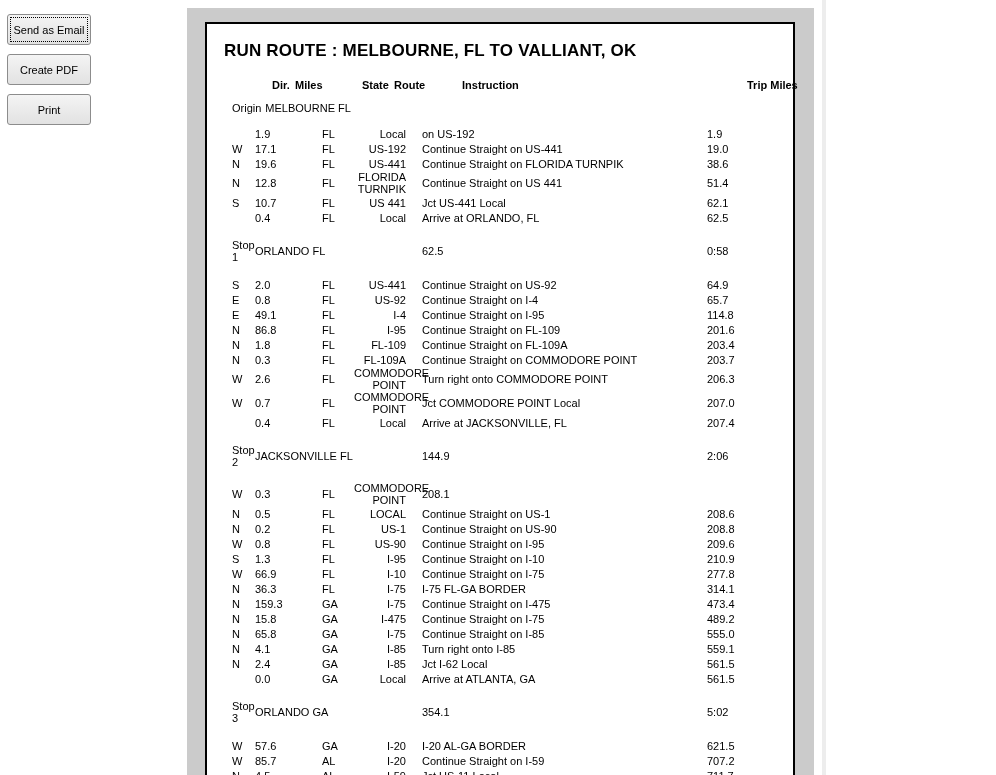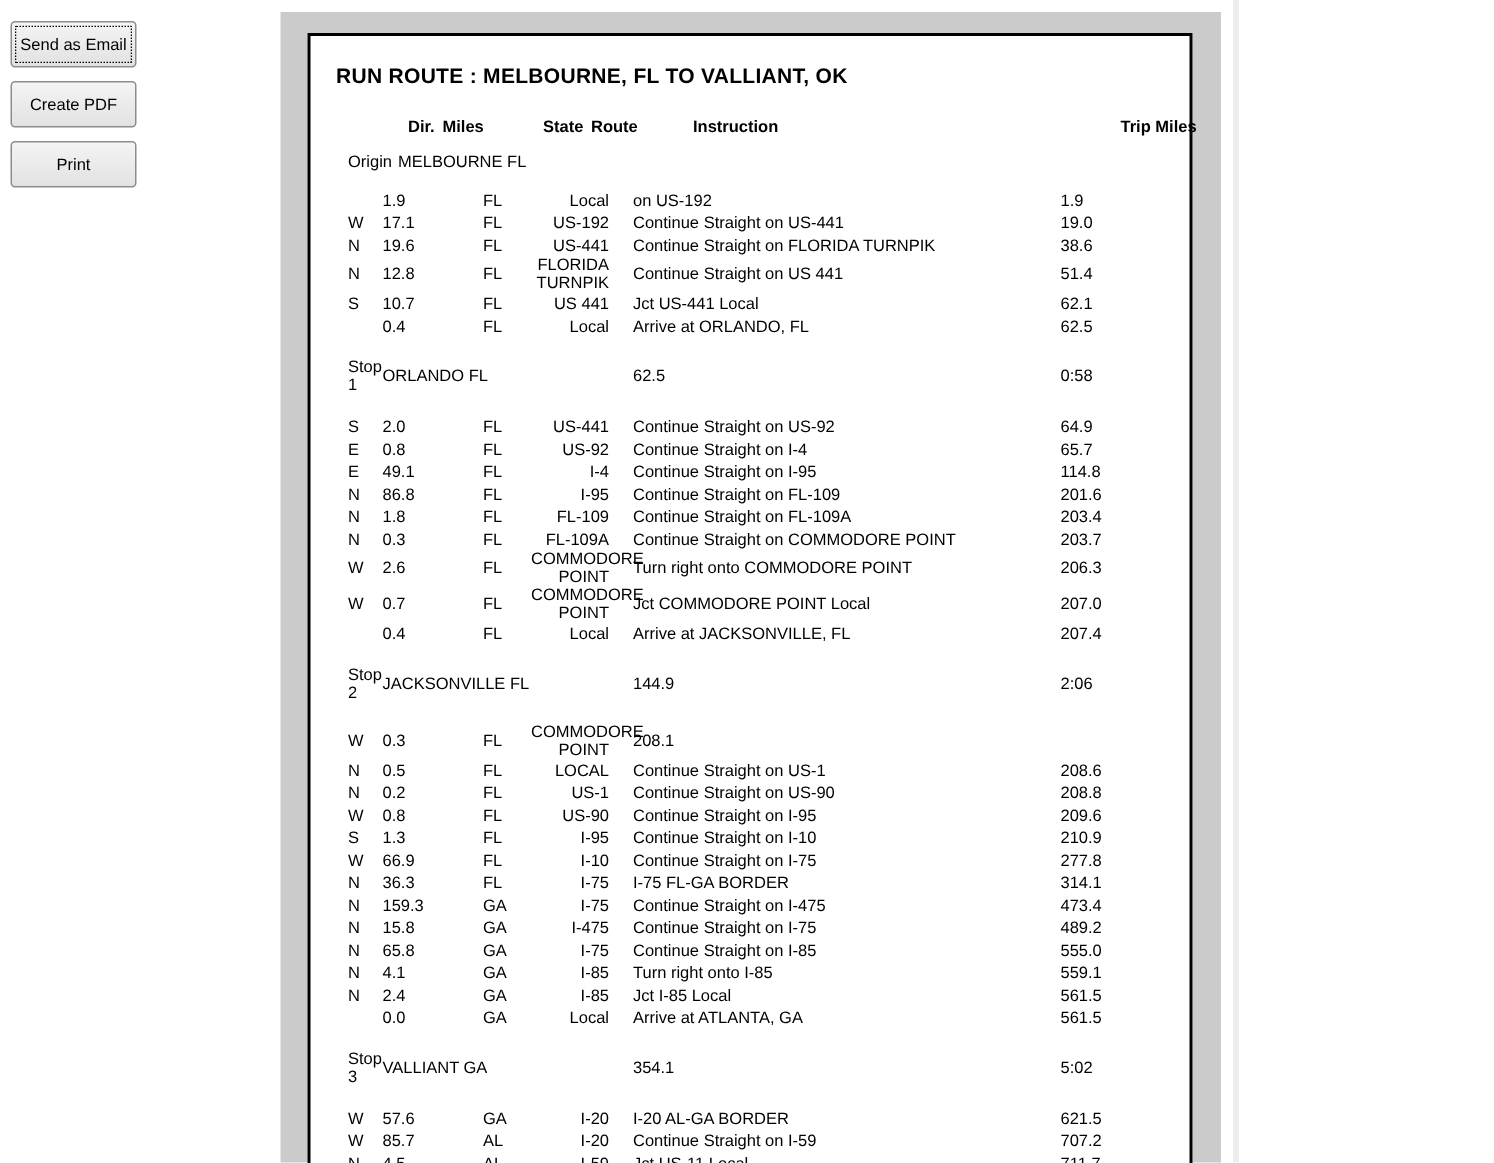--- a/index.html
+++ b/index.html
@@ -20,21 +20,21 @@
   .preview-panel { position:absolute; left:187px; top:8px; width:627px; height:767px;
     background:#cbcbcb; }
 
   
   .divider { position:absolute; left:822px; top:0; width:4px; height:775px; background:#ededed; }
 
   
   .page { position:absolute; left:18px; top:14px; width:590px; height:980px;
     background:#ffffff; border:2px solid #000; padding:20px 17px 0 17px; }
 
-  .page-title { font-size:14px; font-weight:bold; line-height:13px; letter-spacing:0.2px; }
+  .page-title { font-size:17px; font-weight:bold; line-height:13px; letter-spacing:0.2px; }
 
   .rtable { margin-left:8px; width:560px; font-size:11px; }
 
   .rrow { display:grid; grid-template-columns:23px 67px 32px 68px 285px 85px;
     align-items:center; min-height:15px; line-height:12px; }
   .rrow .c { overflow:visible; white-space:normal; }
   .rrow.head { font-weight:bold; margin-top:20px;padding-left:40px; }
   .rrow.origin { margin-top:8px; min-height:15px; }
   .origin-city { margin-left:4px; }
 
@@ -297,34 +297,34 @@
     <div class="c state">GA</div>
     <div class="c route route-cell">I-85</div>
     <div class="c instr">Turn right onto I-85</div>
     <div class="c trip">559.1</div>
   </div>
             <div class="rrow">
     <div class="c dir">N</div>
     <div class="c miles">2.4</div>
     <div class="c state">GA</div>
     <div class="c route route-cell">I-85</div>
-    <div class="c instr">Jct I-85 Local</div>
+    <div class="c instr">Jct I-62 Local</div>
     <div class="c trip">561.5</div>
   </div>
             <div class="rrow">
     <div class="c dir"></div>
     <div class="c miles">0.0</div>
     <div class="c state">GA</div>
     <div class="c route route-cell">Local</div>
     <div class="c instr">Arrive at ATLANTA, GA</div>
     <div class="c trip">561.5</div>
   </div>
             <div class="rrow stop">
     <div class="c slabel">Stop 3</div>
-    <div class="c scity">VALLIANT GA</div>
+    <div class="c scity">ORLANDO GA</div>
     <div class="c smiles">354.1</div>
     <div class="c stime">5:02</div>
   </div>
           </div>
           <div class="section">
             <div class="rrow">
     <div class="c dir">W</div>
     <div class="c miles">57.6</div>
     <div class="c state">GA</div>
     <div class="c route route-cell">I-20</div>

